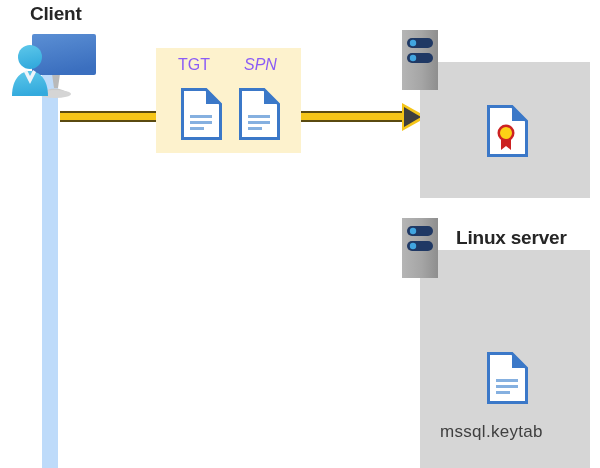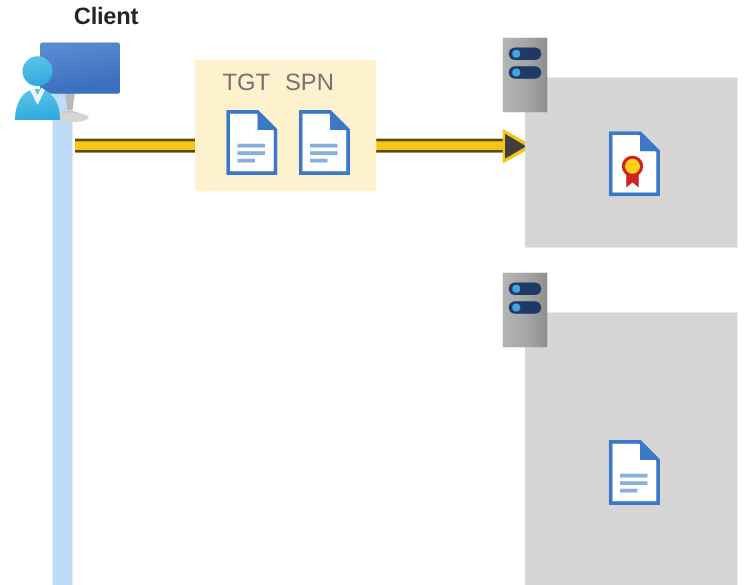--- a/index.html
+++ b/index.html
@@ -23,22 +23,22 @@
     position: absolute;
     font-weight: bold;
     color: #262626;
     font-size: 19px;
     line-height: 23px;
     letter-spacing: -0.2px;
     white-space: pre-line;
   }
   .plain-label {
     position: absolute;
-    color: #737373;
-    font-size: 19px;
+    color: #8b5cf6;
+    font-size: 16px;
     letter-spacing: 0px;
   }
   .doc-caption {
     position: absolute;
     color: #3f3f3f;
     font-size: 17px;
     letter-spacing: 0.3px;
   }
 
   
@@ -116,25 +116,25 @@
   
   #sql-icon {
     position: absolute;
     left: 484px;
     top: 280px;
     width: 47px;
     height: 52px;
   }
 
   
-  #client-title    { left: 30px;  top: 2px; margin-left: 29px; }
+  #client-title    { left: 30px;  top: 2px; }
   #dc-title        { left: 458px; top: 3px; }
   #linux-title     { left: 456px; top: 226px; }
   #tgt-label       { left: 178px; top: 56px; }
-  #spn-label       { left: 228px; top: 56px; }
+  #spn-label       { left: 244px; top: 56px; font-style: italic; }
   #keytab-caption  { left: 440px; top: 422px; }
 </style>
 </head>
 <body>
 
 <div id="canvas">
 
   <div id="client-lifeline"></div>
 
   <div class="title-bold" id="client-title">Client</div>
@@ -228,20 +228,21 @@
       <path d="M1.5 1.5 H25 L39.5 16 V50.5 H1.5 Z" fill="#ffffff" stroke="#3b78c8" stroke-width="3"></path>
       <path d="M25 1.5 L39.5 16 H25 Z" fill="#3b78c8"></path>
       <path d="M14 31 L14 45 L19 41 L24 45 L24 31 Z" fill="#cc2222"></path>
       <circle cx="19" cy="28" r="8.5" fill="#cc2222"></circle>
       <circle cx="19" cy="28" r="6" fill="#fcd116"></circle>
     </svg>
   </div>
 
   <div class="panel" id="linux-panel"></div>
 
+  <div class="title-bold" id="linux-title">Linux server</div>
 
   <div class="server-icon" id="linux-server">
     <svg width="36" height="60" viewBox="0 0 36 60" xmlns="http://www.w3.org/2000/svg">
       <defs>
         <linearGradient id="srvGrad2" x1="0" y1="0" x2="1" y2="0">
           <stop offset="0%" stop-color="#b5b5b5"></stop>
           <stop offset="55%" stop-color="#a5a5a5"></stop>
           <stop offset="100%" stop-color="#8e8e8e"></stop>
         </linearGradient>
       </defs>
@@ -257,14 +258,15 @@
   <div class="doc-icon" id="keytab-doc">
     <svg width="41" height="52" viewBox="0 0 41 52" xmlns="http://www.w3.org/2000/svg">
       <path d="M1.5 1.5 H25 L39.5 16 V50.5 H1.5 Z" fill="#ffffff" stroke="#3b78c8" stroke-width="3"></path>
       <path d="M25 1.5 L39.5 16 H25 Z" fill="#3b78c8"></path>
       <rect x="9" y="27" width="22" height="3" fill="#85b0e0"></rect>
       <rect x="9" y="33" width="22" height="3" fill="#85b0e0"></rect>
       <rect x="9" y="39" width="14" height="3" fill="#85b0e0"></rect>
     </svg>
   </div>
 
+  <div class="doc-caption" id="keytab-caption">mssql.keytab</div>
 
 </div>
 
 </body></html>

